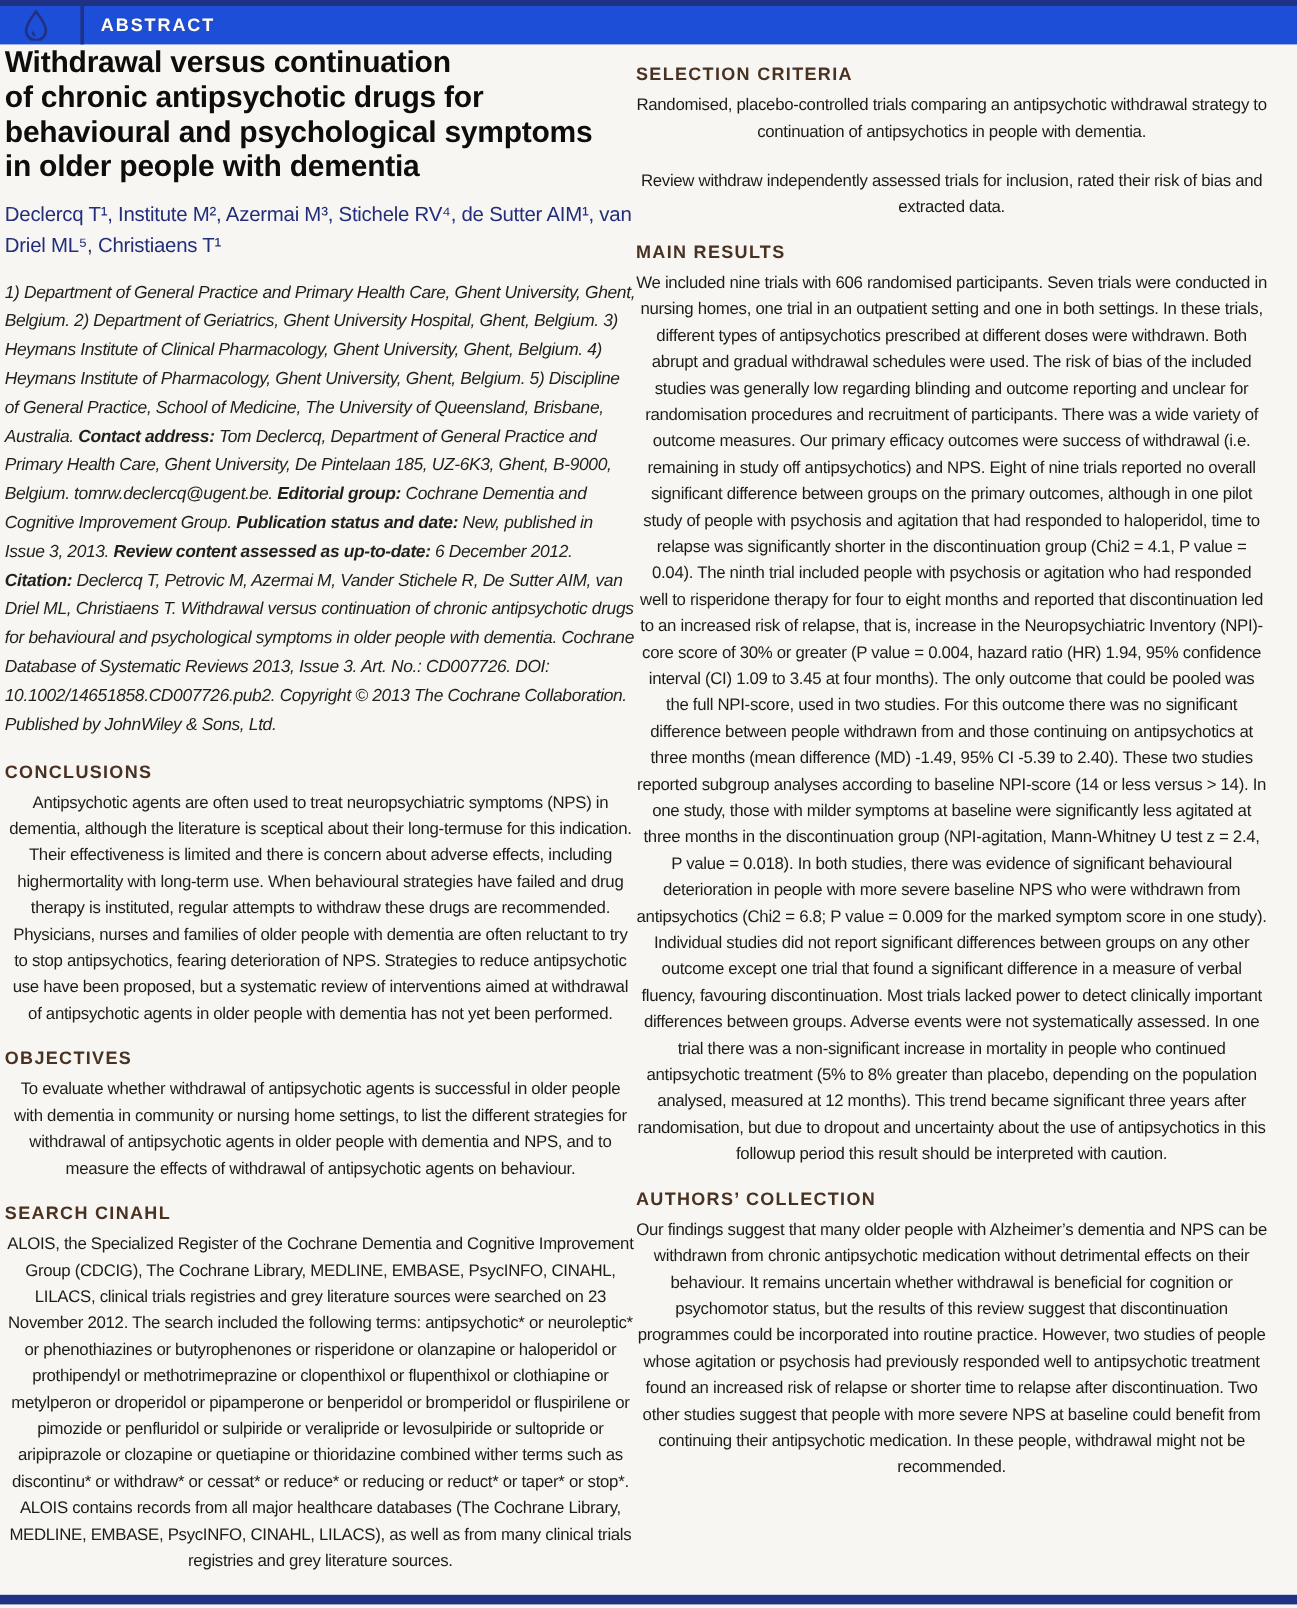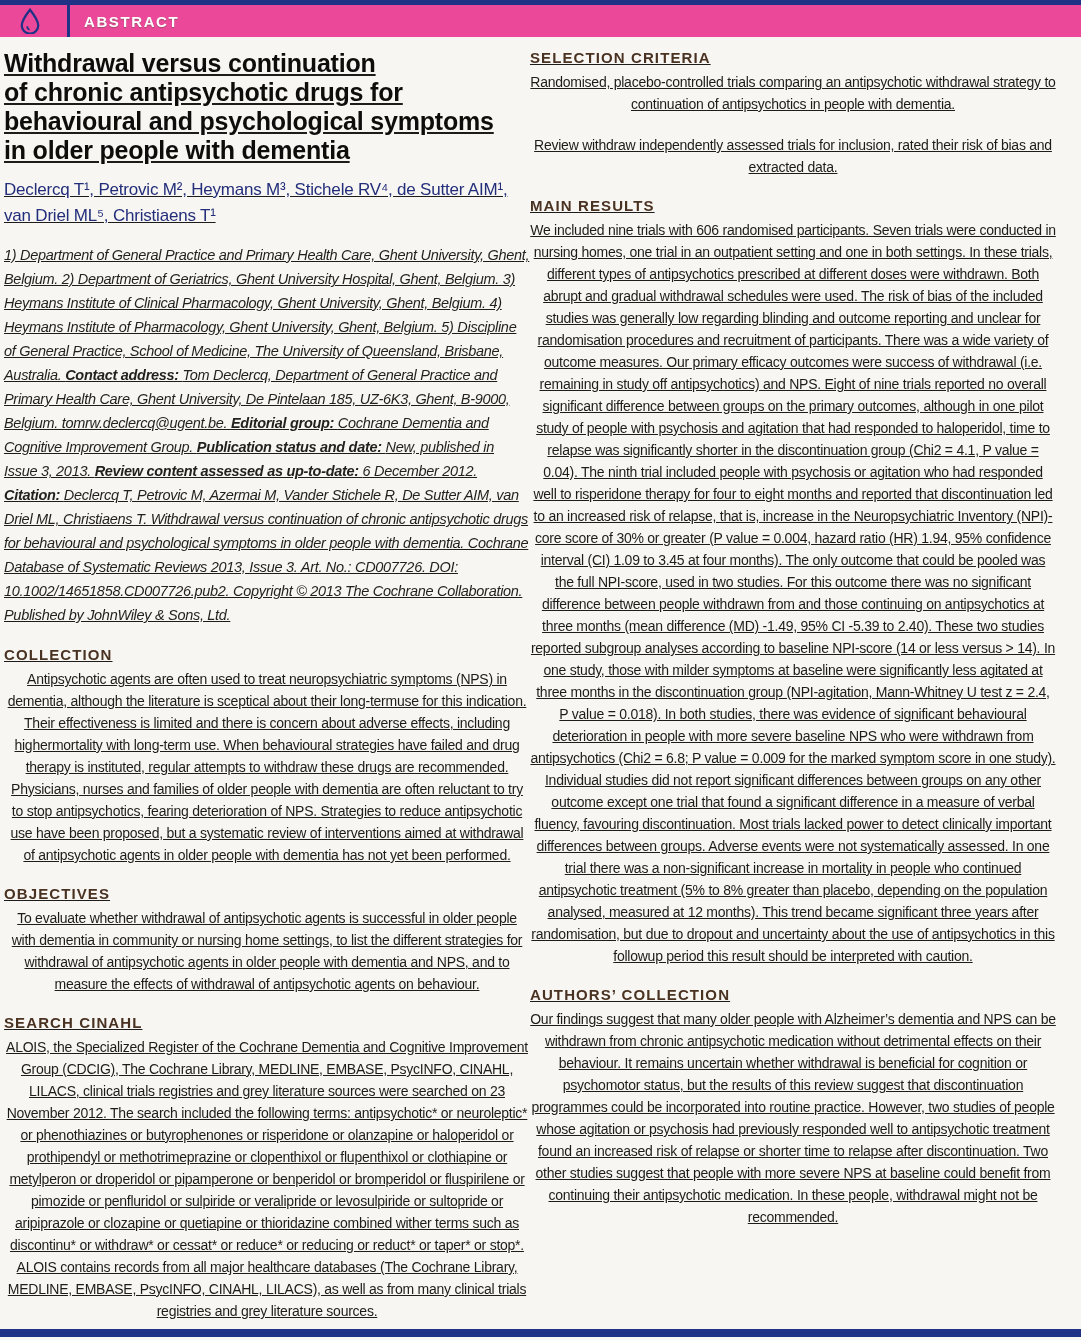--- a/index.html
+++ b/index.html
@@ -7,35 +7,34 @@
     width:1081px;height:1340px;
     background:#f7f6f2;
     font-family:"Liberation Sans","DejaVu Sans",sans-serif;
     color:#1d1c1a;
     position:relative;
     overflow:hidden;
   }
   
   .top-rule{height:5px;background:#203285;}
   .header-bar{
-    height:32px;background:#ec4899;
+    height:32px;background:#1d4ed8;
     display:flex;align-items:center;
   }
   .drop-icon{margin-left:17px;display:flex;align-items:center;}
   .header-divider{width:3px;height:32px;background:#203285;margin-left:24px;}
   .header-label{
     margin-left:14px;color:#ffffff;font-weight:bold;
     font-size:15px;letter-spacing:1.6px;
     text-shadow:0 1px 1px rgba(90,85,75,.55);
   }
   
   .columns{
     display:flex;
-    padding:12px 3px 0 4px;
-    text-decoration:underline;
+    padding:1px 3px 0 4px;
   }
   .col{width:526px;}
   
   .page-title{
     margin:0 0 12px 0;
     font-size:25px;line-height:29px;font-weight:bold;color:#0e0d0b;
     letter-spacing:-0.2px;
     white-space:pre-line;
   }
   .authors{
@@ -47,21 +46,21 @@
     margin:0 0 16px 0;
     font-style:italic;
     font-size:14.5px;line-height:24px;color:#221f1c;
     letter-spacing:-0.3px;
   }
   .seg-bold{font-weight:bold;}
   
   .section{margin-top:19px;}
   .col .section:first-child{margin-top:0;}
   .section-heading{
-    margin:0 0 5px 0;
+    margin:16px 0 5px 0;
     font-size:15px;font-weight:bold;letter-spacing:1.1px;
     color:#4a3222;
   }
   .section-body{
     margin:0;
     font-size:14px;line-height:22px;
     letter-spacing:-0.25px;
     color:#1d1c1a;
     text-align:center;
   }
@@ -88,25 +87,25 @@
     <span class="header-label">ABSTRACT</span>
   </div>
 
   <div class="columns">
 
     <div class="col">
       <h1 class="page-title">Withdrawal versus continuation
 of chronic antipsychotic drugs for
 behavioural and psychological symptoms
 in older people with dementia</h1>
-      <p class="authors">Declercq T¹, Petrovic M², Heymans M³, Stichele RV⁴, de Sutter AIM¹, van Driel ML⁵, Christiaens T¹</p>
+      <p class="authors">Declercq T¹, Institute M², Azermai M³, Stichele RV⁴, de Sutter AIM¹, van Driel ML⁵, Christiaens T¹</p>
       <p class="affiliations"><span>1) Department of General Practice and Primary Health Care, Ghent University, Ghent, Belgium. 2) Department of Geriatrics, Ghent University Hospital, Ghent, Belgium. 3) Heymans Institute of Clinical Pharmacology, Ghent University, Ghent, Belgium. 4) Heymans Institute of Pharmacology, Ghent University, Ghent, Belgium. 5) Discipline of General Practice, School of Medicine, The University of Queensland, Brisbane, Australia. </span><span class="seg-bold">Contact address: </span><span>Tom Declercq, Department of General Practice and Primary Health Care, Ghent University, De Pintelaan 185, UZ-6K3, Ghent, B-9000, Belgium. tomrw.declercq@ugent.be. </span><span class="seg-bold">Editorial group: </span><span>Cochrane Dementia and Cognitive Improvement Group. </span><span class="seg-bold">Publication status and date: </span><span>New, published in Issue 3, 2013. </span><span class="seg-bold">Review content assessed as up-to-date: </span><span>6 December 2012. </span><span class="seg-bold">Citation: </span><span>Declercq T, Petrovic M, Azermai M, Vander Stichele R, De Sutter AIM, van Driel ML, Christiaens T. Withdrawal versus continuation of chronic antipsychotic drugs for behavioural and psychological symptoms in older people with dementia. Cochrane Database of Systematic Reviews 2013, Issue 3. Art. No.: CD007726. DOI: 10.1002/14651858.CD007726.pub2. Copyright © 2013 The Cochrane Collaboration. Published by JohnWiley &amp; Sons, Ltd.</span></p>
 
       <div class="section">
-        <h2 class="section-heading">COLLECTION</h2>
+        <h2 class="section-heading">CONCLUSIONS</h2>
         <p class="section-body">Antipsychotic agents are often used to treat neuropsychiatric symptoms (NPS) in dementia, although the literature is sceptical about their long-termuse for this indication. Their effectiveness is limited and there is concern about adverse effects, including highermortality with long-term use. When behavioural strategies have failed and drug therapy is instituted, regular attempts to withdraw these drugs are recommended. Physicians, nurses and families of older people with dementia are often reluctant to try to stop antipsychotics, fearing deterioration of NPS. Strategies to reduce antipsychotic use have been proposed, but a systematic review of interventions aimed at withdrawal of antipsychotic agents in older people with dementia has not yet been performed.</p>
       </div>
 
       <div class="section">
         <h2 class="section-heading">OBJECTIVES</h2>
         <p class="section-body">To evaluate whether withdrawal of antipsychotic agents is successful in older people with dementia in community or nursing home settings, to list the different strategies for withdrawal of antipsychotic agents in older people with dementia and NPS, and to measure the effects of withdrawal of antipsychotic agents on behaviour.</p>
       </div>
 
       <div class="section">
         <h2 class="section-heading">SEARCH CINAHL</h2>

